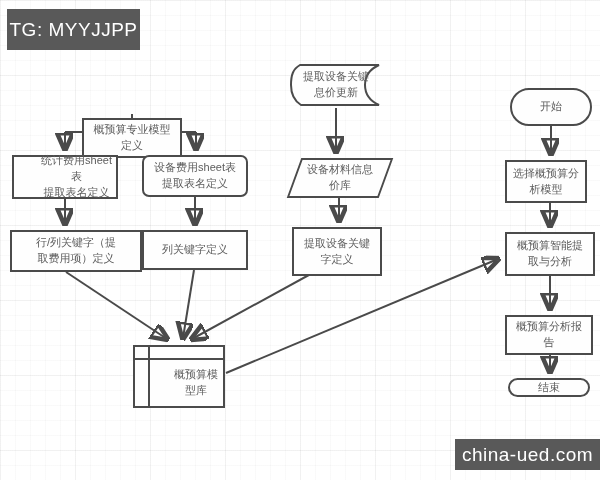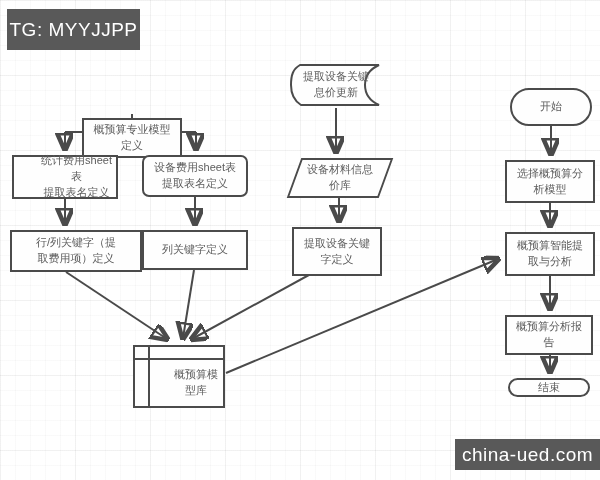--- a/index.html
+++ b/index.html
@@ -100,21 +100,21 @@
   <span class="node-label">设备费用sheet表
 提取表名定义</span>
 </div>
 
 <div class="node noborder" style="left:286px;top:158px;width:108px;height:40px;justify-content:center;">
   <div class="para-bg"></div>
   <span class="node-label">设备材料信息
 价库</span>
 </div>
 
-<div class="node" style="left:505px;top:160px;width:90px;height:43px;">
+<div class="node" style="left:505px;top:160px;width:82px;height:43px;">
   <span class="node-label">选择概预算分
 析模型</span>
 </div>
 
 <div class="node" style="left:10px;top:230px;width:132px;height:42px;">
   <span class="node-label">行/列关键字（提
 取费用项）定义</span>
 </div>
 
 <div class="node" style="left:142px;top:230px;width:106px;height:40px;">

